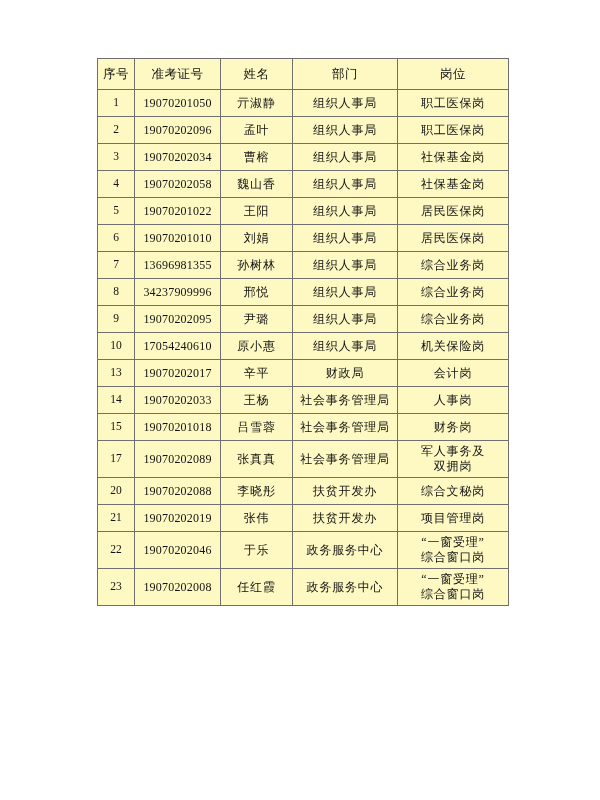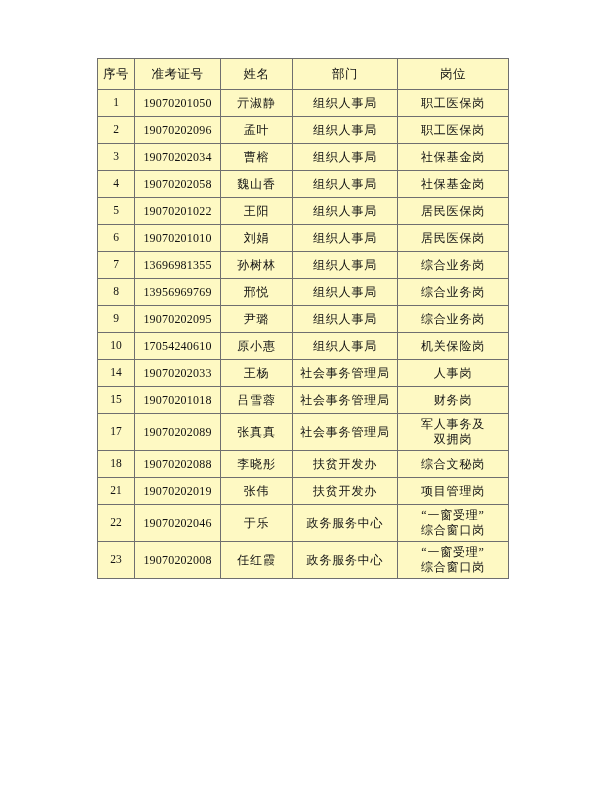--- a/index.html
+++ b/index.html
@@ -149,38 +149,45 @@
           </tr>
           <tr>
             <td class="seq">7</td>
             <td class="admit">13696981355</td>
             <td class="name">孙树林</td>
             <td class="dept">组织人事局</td>
             <td class="post">综合业务岗</td>
           </tr>
           <tr>
             <td class="seq">8</td>
-            <td class="admit">13956969769</td>
+            <td class="admit">34237909996</td>
             <td class="name">邢悦</td>
             <td class="dept">组织人事局</td>
             <td class="post">综合业务岗</td>
           </tr>
           <tr>
             <td class="seq">9</td>
             <td class="admit">19070202095</td>
             <td class="name">尹璐</td>
             <td class="dept">组织人事局</td>
             <td class="post">综合业务岗</td>
           </tr>
           <tr>
             <td class="seq">10</td>
             <td class="admit">17054240610</td>
             <td class="name">原小惠</td>
             <td class="dept">组织人事局</td>
             <td class="post">机关保险岗</td>
+          </tr>
+          <tr>
+            <td class="seq">13</td>
+            <td class="admit">19070202017</td>
+            <td class="name">辛平</td>
+            <td class="dept">财政局</td>
+            <td class="post">会计岗</td>
           </tr>
           <tr>
             <td class="seq">14</td>
             <td class="admit">19070202033</td>
             <td class="name">王杨</td>
             <td class="dept">社会事务管理局</td>
             <td class="post">人事岗</td>
           </tr>
           <tr>
             <td class="seq">15</td>
@@ -193,21 +200,21 @@
             <td class="seq">17</td>
             <td class="admit">19070202089</td>
             <td class="name">张真真</td>
             <td class="dept">社会事务管理局</td>
             <td class="post">
               <span class="l1">军人事务及</span>
               <span class="l2">双拥岗</span>
             </td>
           </tr>
           <tr>
-            <td class="seq">18</td>
+            <td class="seq">20</td>
             <td class="admit">19070202088</td>
             <td class="name">李晓彤</td>
             <td class="dept">扶贫开发办</td>
             <td class="post">综合文秘岗</td>
           </tr>
           <tr>
             <td class="seq">21</td>
             <td class="admit">19070202019</td>
             <td class="name">张伟</td>
             <td class="dept">扶贫开发办</td>

